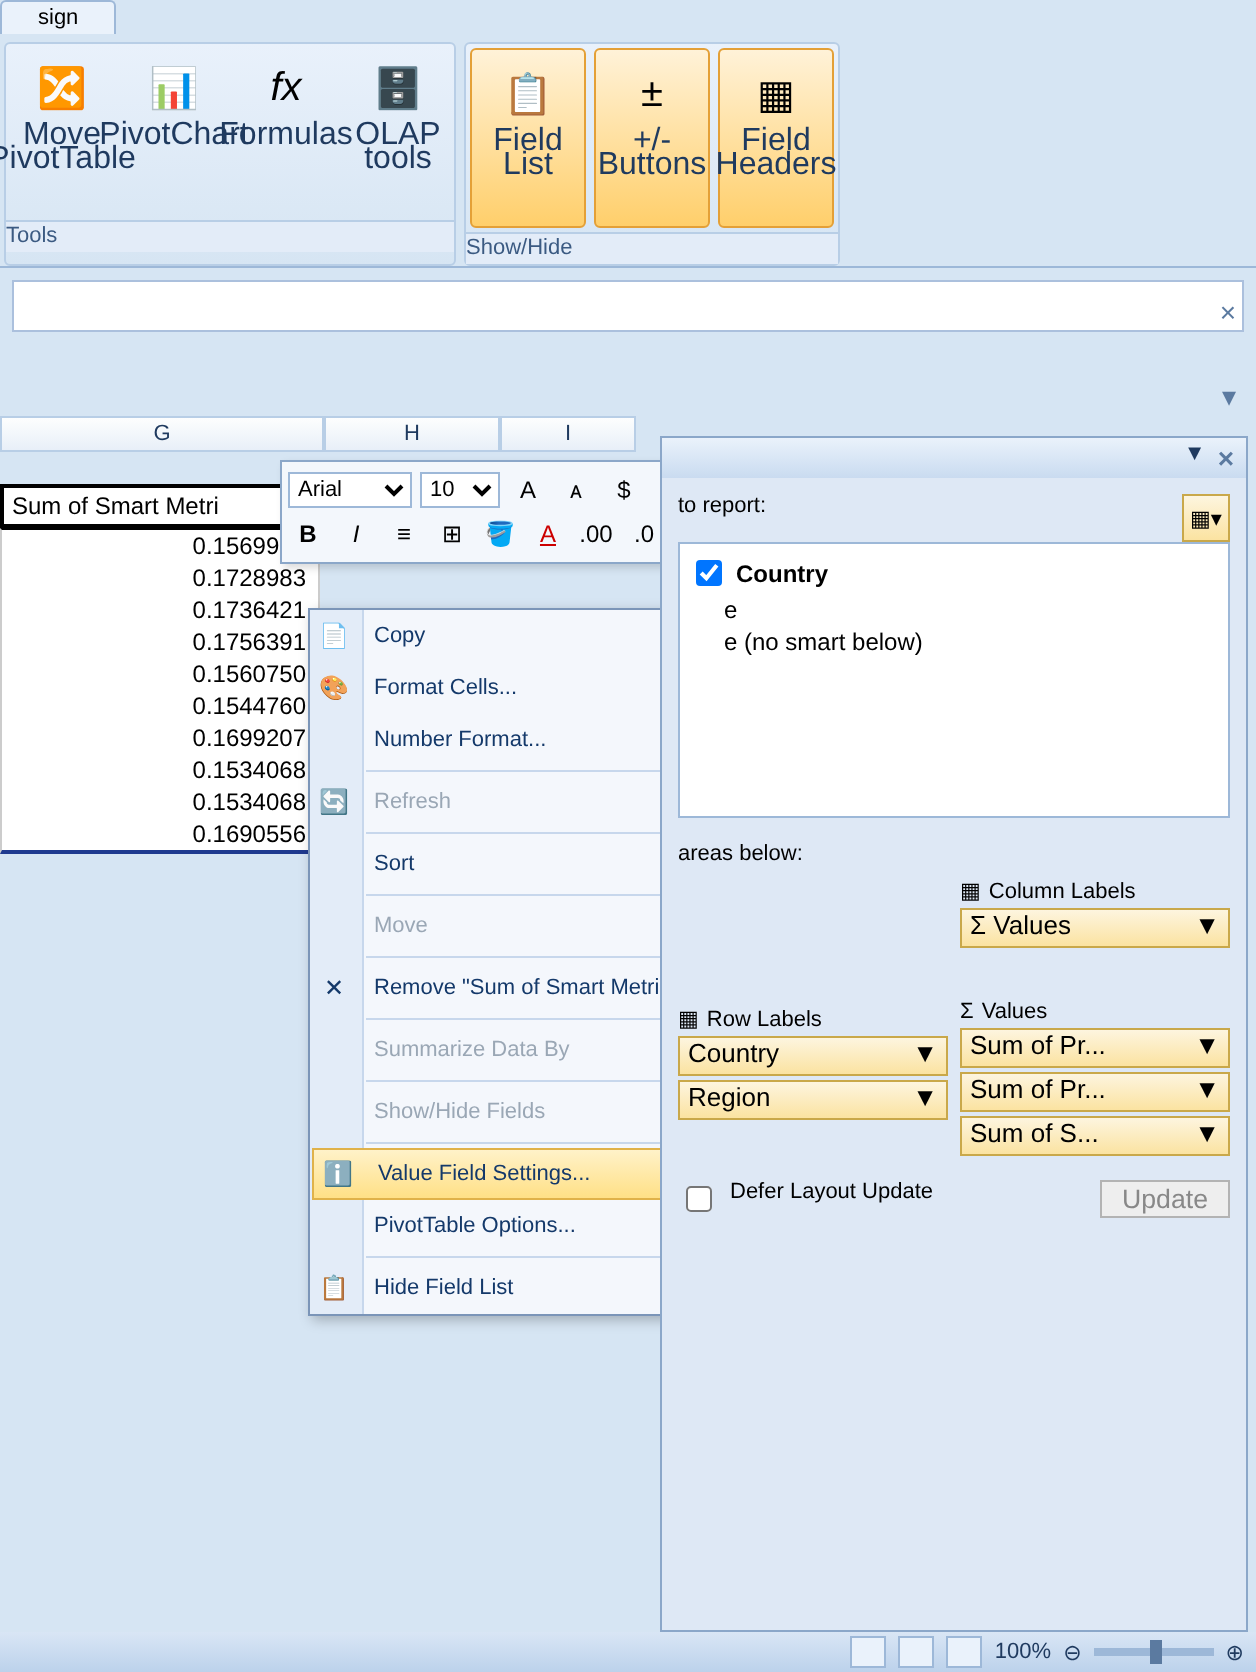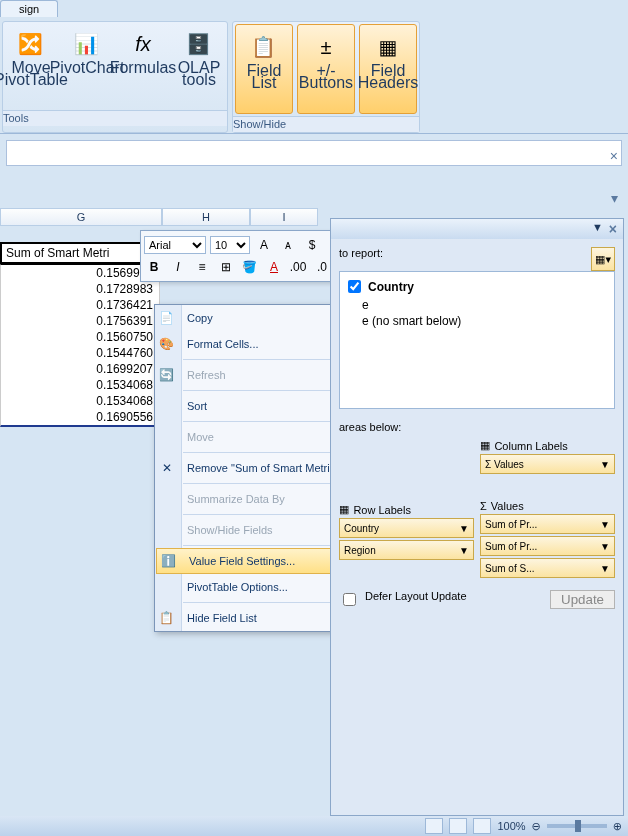--- a/index.html
+++ b/index.html
@@ -35,21 +35,21 @@
 .ctx-sep{height:1px;background:#c7d7ec;margin:2px 2px 2px 28px}
 .panel{position:absolute;right:4px;top:218px;width:292px;bottom:20px;background:#dee8f5;border:1px solid #8ba7c9}
 .panel-hdr{height:20px;background:linear-gradient(#eaf2fb,#c9dbf0);display:flex;align-items:center;justify-content:space-between;padding:0 6px;font-size:11px;font-weight:bold;color:#1f3a5f}
 .panel-body{padding:8px}
 .fieldbox{background:#fff;border:1px solid #9db8d8;height:128px;padding:4px;overflow:hidden}
 .chk{display:flex;align-items:center;gap:4px;font-size:12px;padding:1px 0}
 .areas-lbl{font-size:11px;margin:12px 0 4px 0}
 .areas{display:flex;gap:6px}
 .areas-col{flex:1}
 .area-hdr{font-size:11px;display:flex;align-items:center;gap:4px;margin:2px 0}
-.pill{height:18px;background:linear-gradient(#fdf5df,#fbe3a1);border:1px solid #c9a84a;display:flex;align-items:center;justify-content:space-between;padding:0 4px;margin:2px 0;font-size:10px;cursor:pointer}
+.pill{height:18px;background:linear-gradient(#fdf5df,#fbe3a1);border:1px solid #c9a84a;display:flex;justify-content:space-between;padding:0 4px;margin:2px 0;font-size:13px;cursor:pointer}
 .defer{display:flex;align-items:flex-start;gap:6px;margin-top:10px;font-size:11px}
 .upd{margin-left:auto;padding:1px 10px;border:1px solid #b3b3b3;background:#eee;color:#888}
 .sbar{position:absolute;left:0;right:0;bottom:0;height:20px;background:linear-gradient(#d9e6f5,#bcd2eb);display:flex;align-items:center;justify-content:flex-end;padding:0 6px;gap:6px;font-size:11px;color:#1f3a5f}
 .sbar .sb-btn{width:16px;height:14px;border:1px solid #9db8d8;background:#eaf2fb}
 .close-x{color:#5b7aa0;font-size:14px;cursor:pointer}
 .x-right{position:absolute;right:10px;top:148px}
 .dd-right{position:absolute;right:10px;top:190px}
 .panel-tool{width:22px;height:22px;background:linear-gradient(#fdf5df,#fbe3a1);border:1px solid #c9a84a;display:flex;align-items:center;justify-content:center}
 </style>
 </head>
@@ -157,20 +157,23 @@
 <div class="ctx">
   <div class="strip"></div>
   <div class="ctx-item">
       <span class="cico">📄</span>
       <span>Copy</span>
     </div>
   <div class="ctx-item">
       <span class="cico">🎨</span>
       <span>Format Cells...</span>
     </div>
+  <div class="ctx-item">
+      <span>Number Format...</span>
+    </div>
   <div class="ctx-sep"></div>
   <div class="ctx-item disabled">
       <span class="cico">🔄</span>
       <span>Refresh</span>
     </div>
   <div class="ctx-sep"></div>
   <div class="ctx-item">
       <span>Sort</span>
       <span class="arr">▸</span>
     </div>

